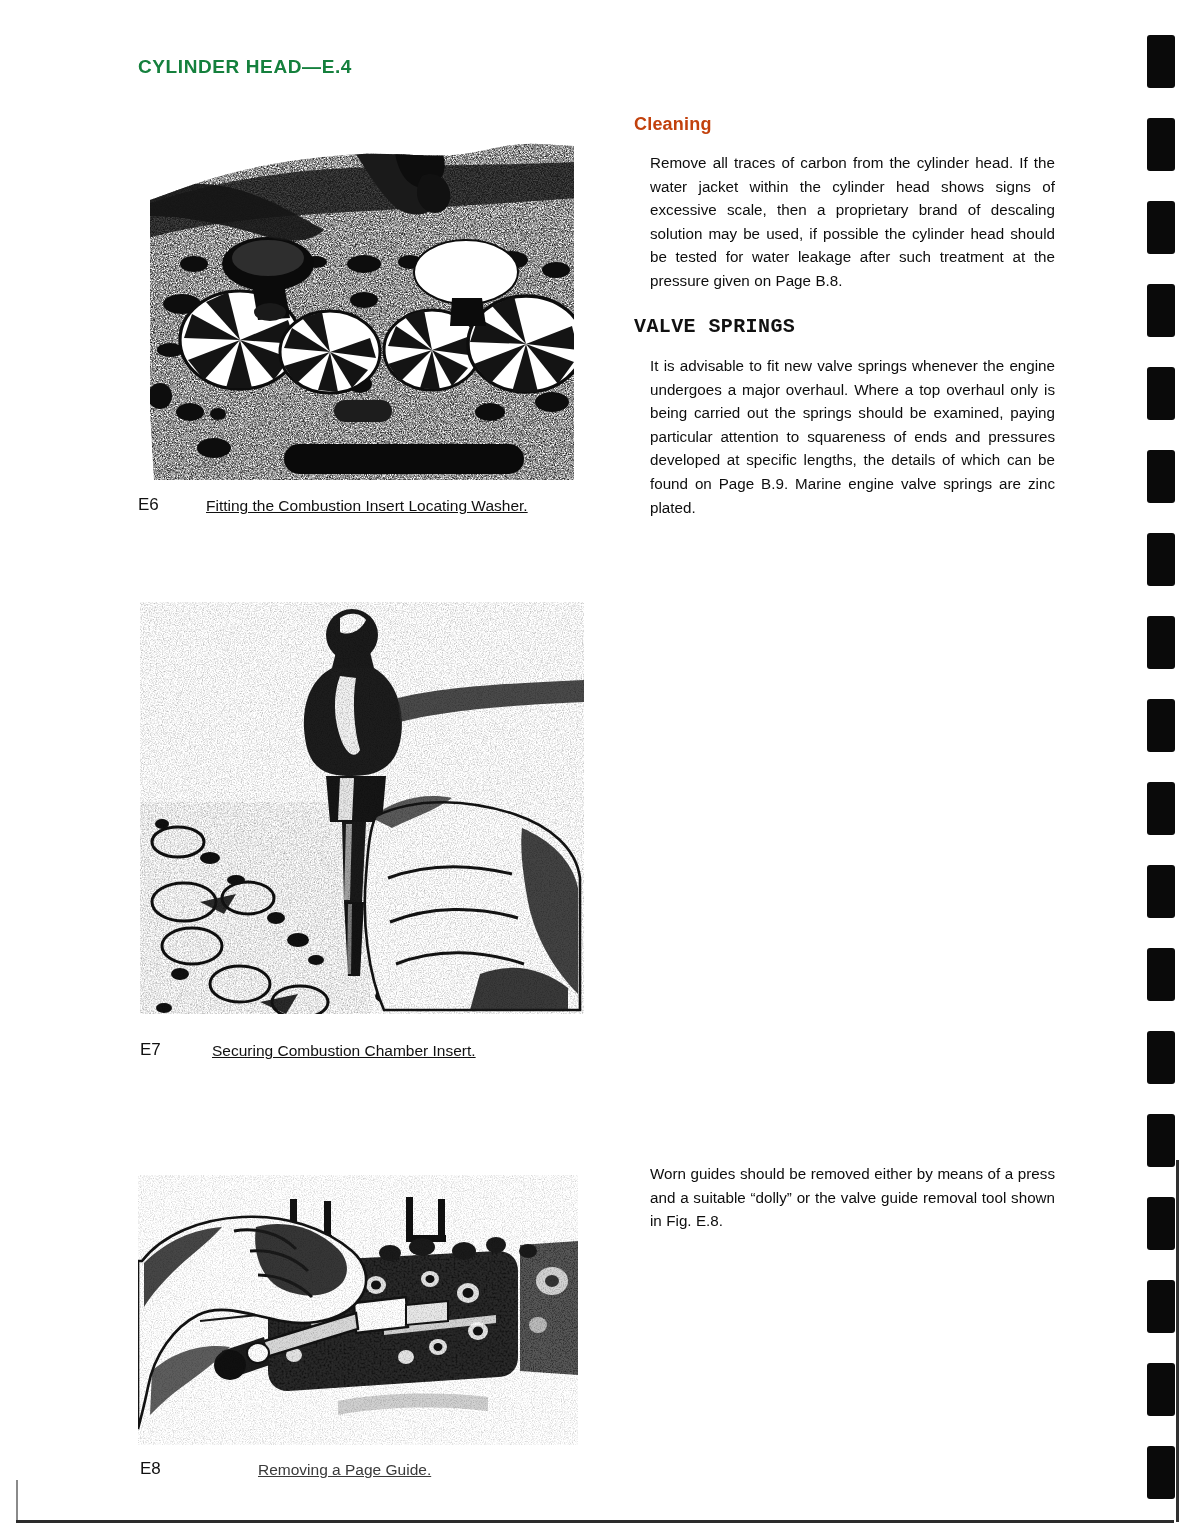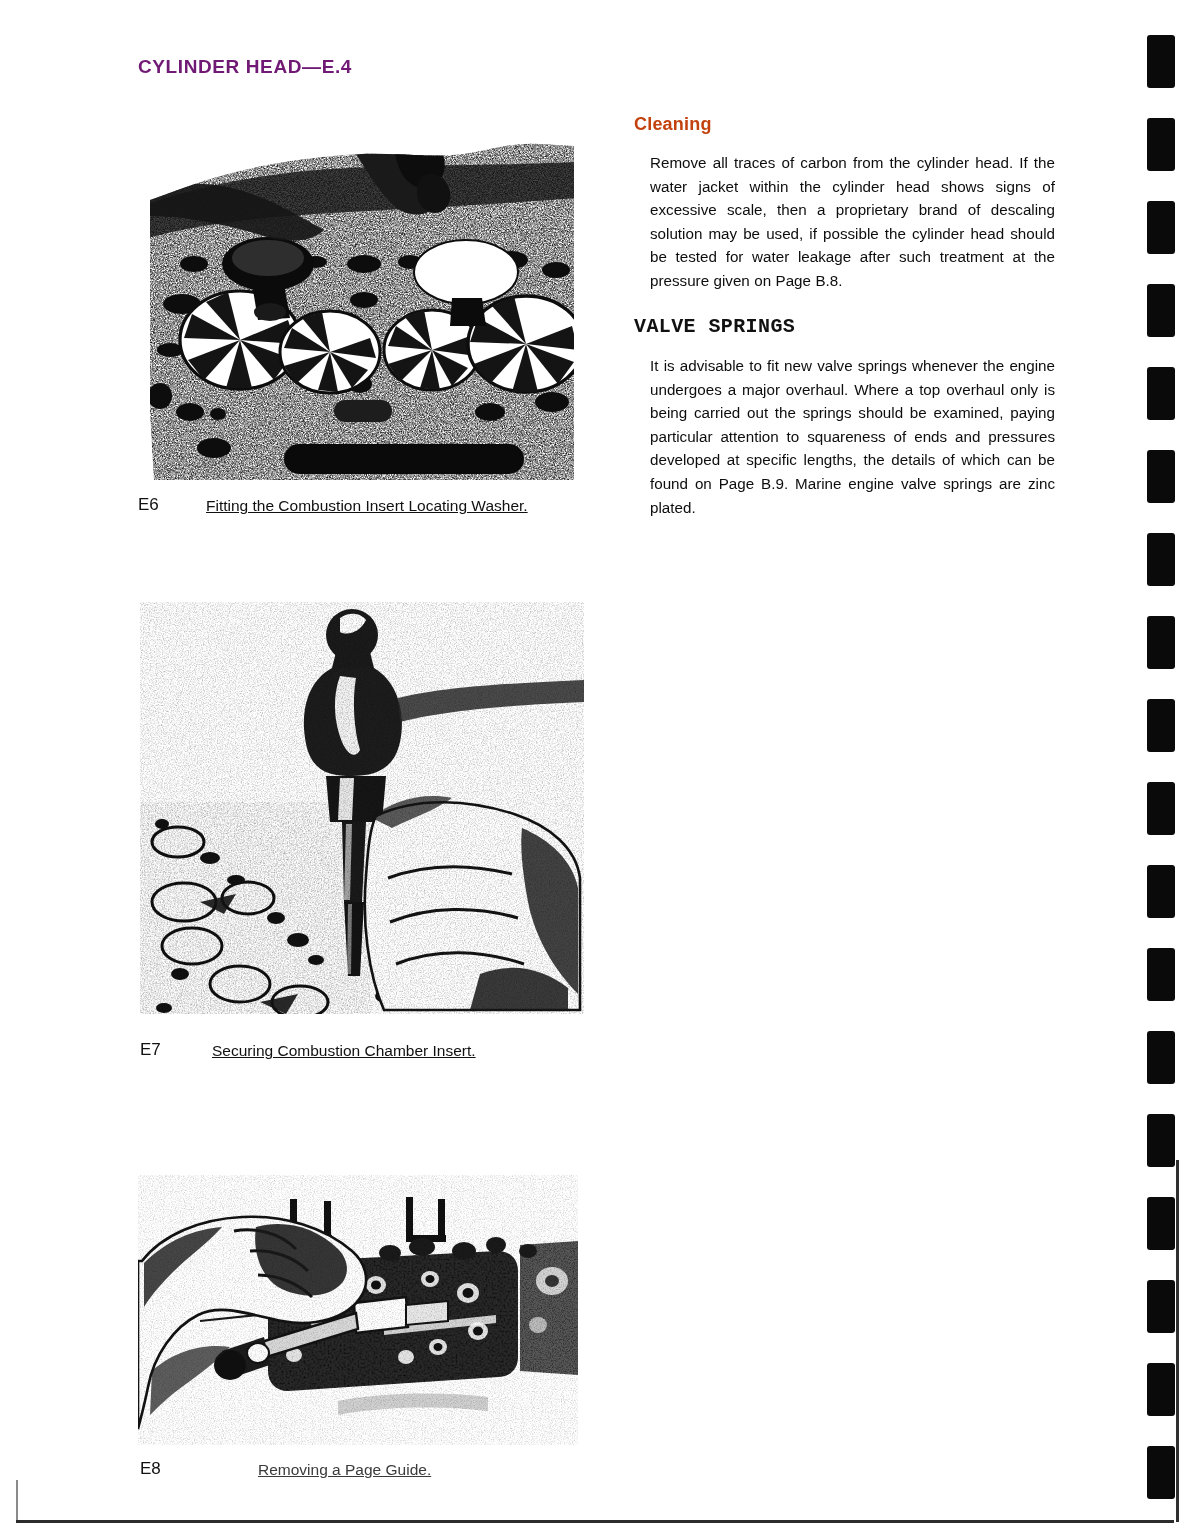--- a/index.html
+++ b/index.html
@@ -20,21 +20,21 @@
   }
 
   
   #page-header {
     position: absolute;
     left: 138px;
     top: 56px;
     font-size: 19px;
     font-weight: bold;
     letter-spacing: 0.6px;
-    color: #701a75;
+    color: #15803d;
     white-space: nowrap;
   }
 
   
   .text-col {
     position: absolute;
     left: 634px;
     width: 437px;
   }
   .sec-heading-sub {
@@ -476,20 +476,21 @@
     <h2 class="sec-heading-sub">Cleaning</h2>
     <p class="body-par">Remove all traces of carbon from the cylinder head. If the water jacket within the cylinder head shows signs of excessive scale, then a proprietary brand of descaling solution may be used, if possible the cylinder head should be tested for water leakage after such treatment at the pressure given on Page B.8.</p>
   </div>
 
   <div class="text-col" style="top:315px;">
     <h2 class="sec-heading-main">VALVE SPRINGS</h2>
     <p class="body-par">It is advisable to fit new valve springs whenever the engine undergoes a major overhaul. Where a top overhaul only is being carried out the springs should be examined, paying particular attention to squareness of ends and pressures developed at specific lengths, the details of which can be found on Page B.9. Marine engine valve springs are zinc plated.</p>
   </div>
 
   <div class="text-col" style="top:1146px;">
+    <p class="body-par last-ragged">Worn guides should be removed either by means of a press and a suitable “dolly” or the valve guide removal tool shown in Fig. E.8.</p>
   </div>
 
   <div id="binding-strip">
       <div class="punch-mark" style="top: 35px; width: 28px; height: 53px; background: rgb(10, 10, 10);"></div>
       <div class="punch-mark" style="top: 118px; width: 28px; height: 53px; background: rgb(10, 10, 10);"></div>
       <div class="punch-mark" style="top: 201px; width: 28px; height: 53px; background: rgb(10, 10, 10);"></div>
       <div class="punch-mark" style="top: 284px; width: 28px; height: 53px; background: rgb(10, 10, 10);"></div>
       <div class="punch-mark" style="top: 367px; width: 28px; height: 53px; background: rgb(10, 10, 10);"></div>
       <div class="punch-mark" style="top: 450px; width: 28px; height: 53px; background: rgb(10, 10, 10);"></div>
       <div class="punch-mark" style="top: 533px; width: 28px; height: 53px; background: rgb(10, 10, 10);"></div>

